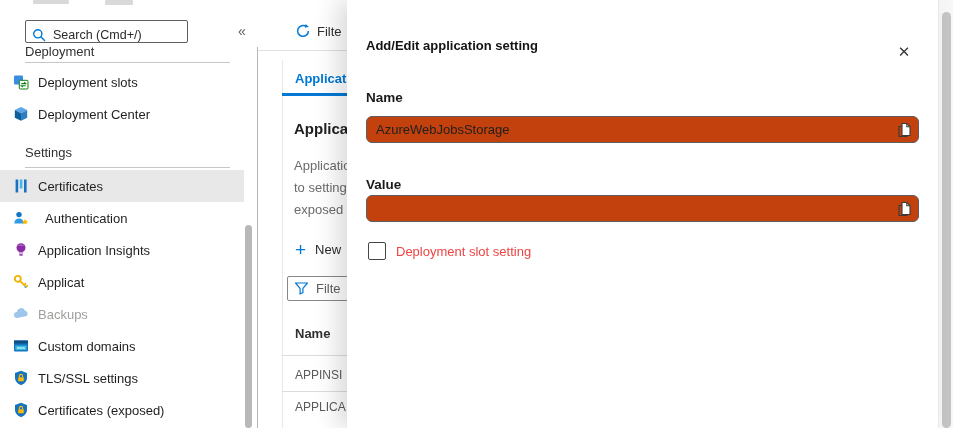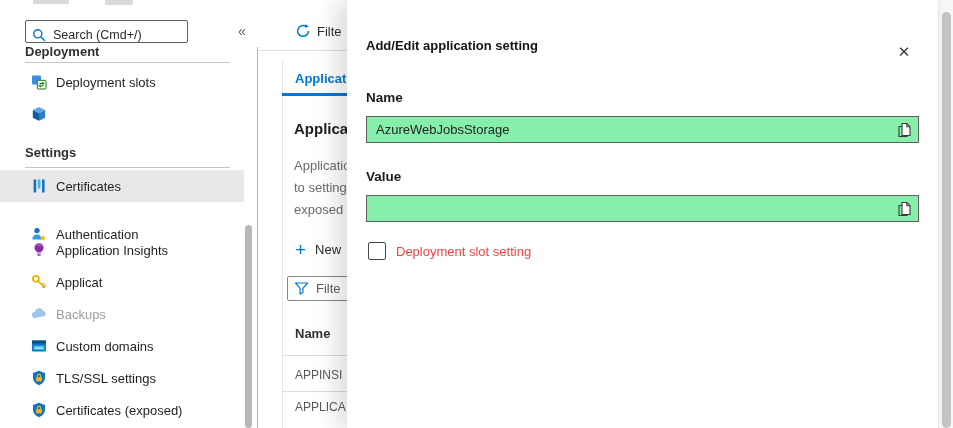--- a/index.html
+++ b/index.html
@@ -13,24 +13,24 @@
   .remnant { position:absolute; background:#d9d9d9; border-radius:1px; }
   .searchbox { position:absolute; left:25px; top:20px; width:163px; height:23px;
                border:1px solid #5f5e5c; border-radius:2px; background:#fff;
                display:flex; align-items:flex-end; padding:0 6px; }
   .searchbox svg { flex:0 0 auto; margin-right:7px; }
   .searchbox input { border:none; outline:none; width:100%; font-size:12.5px;
                      font-family:"Liberation Sans", sans-serif; color:#201f1e; background:transparent; }
   .searchbox input::placeholder { color:#2b2a29; opacity:1; }
   .collapse-btn { position:absolute; left:232px; top:21px; width:20px; height:20px;
                   font-size:14px; color:#605e5c; text-align:center; line-height:20px; cursor:pointer; }
-  .nav-header { position:absolute; left:25px; font-size:13px; font-weight:700; color:#323130; }
+  .nav-header { position:absolute; left:25px; font-size:13px; font-weight:400; color:#323130; }
   .nav-divider { position:absolute; left:25px; width:205px; height:1px; background:#c8c6c4; }
   .nav-item { position:absolute; left:0; width:244px; height:32px; display:flex;
-              align-items:center; padding-left:31px; cursor:pointer; }
+              align-items:center; padding-left:13px; cursor:pointer; }
   .nav-item.selected { background:#e8e8e8; }
   .nav-icon { width:16px; height:16px; margin-right:9px; display:inline-flex; }
   .nav-label { font-size:13px; color:#201f1e; white-space:nowrap; }
   .nav-item.disabled .nav-label { color:#a19f9d; }
   .side-scroll-thumb { position:absolute; left:245px; top:225px; width:7px; height:203px;
                        background:#b8b8b8; border-radius:4px; }
 
   
   .middle { position:absolute; left:258px; top:0; width:89px; height:428px;
             background:#fff; overflow:hidden; }
@@ -59,21 +59,21 @@
   .table-row { position:absolute; left:37px; font-size:12px; color:#5a5a5a; white-space:nowrap; cursor:pointer; }
 
   
   .panel { position:absolute; left:347px; top:0; width:591px; height:428px; background:#fff;
            box-shadow:-10px 0 22px rgba(0,0,0,0.14); z-index:10; }
   .panel-title { position:absolute; left:19px; top:38px; font-size:13px; font-weight:700; color:#141414; }
   .close-btn { position:absolute; left:546px; top:41px; width:22px; height:22px; font-size:15px;
                color:#3b3a39; text-align:center; line-height:22px; cursor:pointer; }
   .field-label { position:absolute; left:19px; font-size:13.5px; font-weight:700; color:#1b1a19; }
   .field-wrap { position:absolute; left:19px; width:553px; height:27px;
-                border:1px solid #5f5e5c; border-radius:0; background:#86efac; }
+                border:1px solid #5f5e5c; border-radius:6px; background:#c2410c; }
   .field-wrap input { border:none; outline:none; width:100%; height:100%;
                       padding:0 32px 0 9px; font-size:13px;
                       font-family:"Liberation Sans", sans-serif; color:#201f1e; background:transparent; }
   .copy-btn { position:absolute; right:5px; top:4px; width:18px; height:18px;
               display:flex; align-items:center; justify-content:center; cursor:pointer; }
   .checkbox { position:absolute; left:21px; top:242px; width:18px; height:18px;
               border:1px solid #484644; border-radius:2px; background:#fff; cursor:pointer; }
   .checkbox-label { position:absolute; left:49px; top:244px; font-size:13px; color:#ef4444; }
 
   
@@ -115,37 +115,38 @@
     </div>
 
     <div class="nav-item" style="top:98px;">
       <span class="nav-icon">
         <svg width="16" height="16" viewBox="0 0 16 16">
           <path d="M8 1l6.2 3.1L8 7.2 1.8 4.1z" fill="#5ba7ea"></path>
           <path d="M1.8 4.1L8 7.2v7.6L1.8 11.7z" fill="#0f5f9e"></path>
           <path d="M14.2 4.1L8 7.2v7.6l6.2-3.1z" fill="#2e7fc2"></path>
         </svg>
       </span>
+      <span class="nav-label">Deployment Center</span>
     </div>
 
     <div class="nav-header" style="top:145px;">Settings</div>
     <div class="nav-divider" style="top:167px;"></div>
 
     <div class="nav-item selected" style="top:170px;">
       <span class="nav-icon">
         <svg width="16" height="16" viewBox="0 0 16 16">
           <rect x="2.6" y="1.5" width="2.6" height="13" fill="#1673c1"></rect>
           <rect x="6.8" y="1.5" width="2.6" height="9" fill="#45b5f0"></rect>
           <rect x="11" y="1.5" width="2.6" height="13" fill="#1673c1"></rect>
         </svg>
       </span>
       <span class="nav-label">Certificates</span>
     </div>
 
-    <div class="nav-item" style="top:218px;">
+    <div class="nav-item" style="top:202px;gap:7px;">
       <span class="nav-icon">
         <svg width="16" height="16" viewBox="0 0 16 16">
           <circle cx="6" cy="4.6" r="2.7" fill="#1673c1"></circle>
           <path d="M1.3 13.4c0-3.2 2.1-5 4.7-5s4.7 1.8 4.7 5z" fill="#2e9be6"></path>
           <path d="M12 8.8l.9 1.9 2.1.3-1.5 1.5.35 2.1-1.85-1-1.85 1 .35-2.1-1.5-1.5 2.1-.3z" fill="#ffb900"></path>
         </svg>
       </span>
       <span class="nav-label">Authentication</span>
     </div>
 
@@ -267,21 +268,21 @@
       <input value="AzureWebJobsStorage" style="">
       <span class="copy-btn">
         <svg width="15" height="16" viewBox="0 0 15 16">
           <path d="M5 1.5h4.8L13 4.7v8.8H5z" fill="#fff" stroke="#3b3a39" stroke-width="1.1"></path>
           <path d="M9.8 1.5v3.2H13" fill="none" stroke="#3b3a39" stroke-width="1.1"></path>
           <path d="M5 4.5H2v10h8v-1" fill="none" stroke="#3b3a39" stroke-width="1.1"></path>
         </svg>
       </span>
     </div>
 
-    <div class="field-label" style="top:169px;">Value</div>
+    <div class="field-label" style="top:177px;">Value</div>
     <div class="field-wrap" style="top:195px;">
       <input style="">
       <span class="copy-btn">
         <svg width="15" height="16" viewBox="0 0 15 16">
           <path d="M5 1.5h4.8L13 4.7v8.8H5z" fill="#fff" stroke="#3b3a39" stroke-width="1.1"></path>
           <path d="M9.8 1.5v3.2H13" fill="none" stroke="#3b3a39" stroke-width="1.1"></path>
           <path d="M5 4.5H2v10h8v-1" fill="none" stroke="#3b3a39" stroke-width="1.1"></path>
         </svg>
       </span>
     </div>

